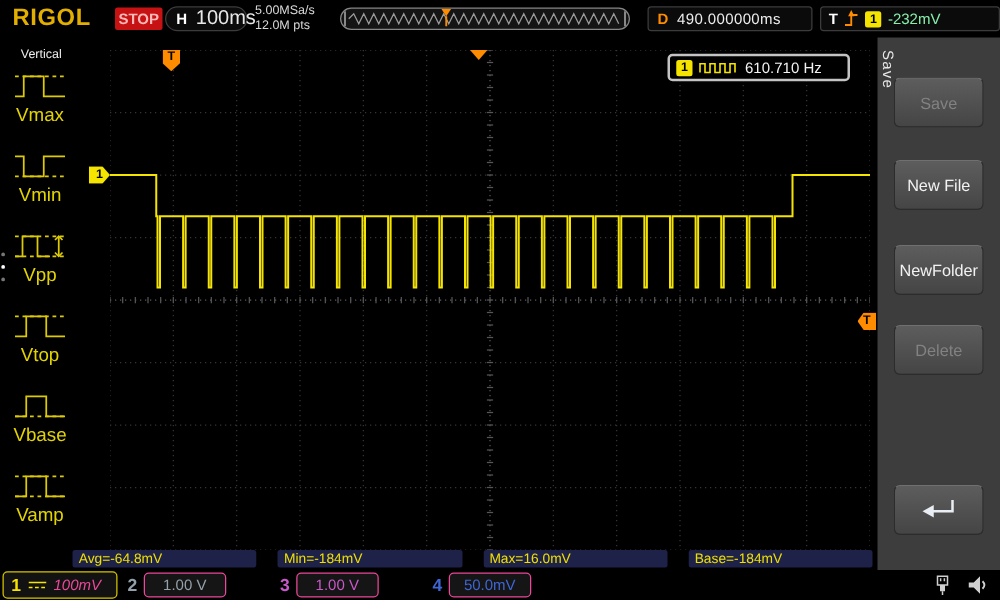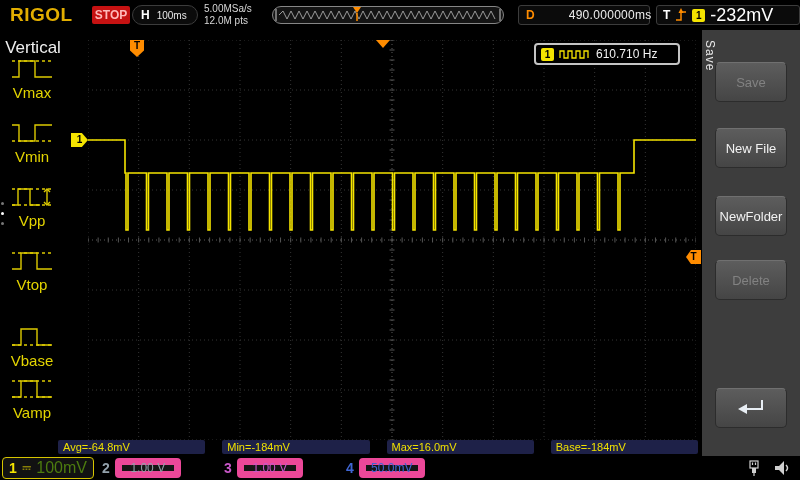--- a/index.html
+++ b/index.html
@@ -12,45 +12,45 @@
   .topbar { position:absolute; left:4px; top:0; width:800px; height:30px; background:#000; }
   .logo { position:absolute; left:6px; top:4px; font-size:19px; font-weight:bold;
           color:#e2ae00; letter-spacing:.5px; }
   .stop-badge { position:absolute; left:88px; top:6px; width:38px; height:18px;
           background:#c61212; color:#ffb9b9; font-weight:bold; font-size:12px;
           line-height:18px; text-align:center; border-radius:2px; }
   .hbox { position:absolute; left:128px; top:5px; width:66px; height:20px;
           border:1px solid #3c3c3c; border-radius:10px; background:#0b0b0b;
           display:flex; align-items:center; gap:7px; padding:0 8px; }
   .hbox .hl { color:#fff; font-weight:bold; font-size:12px; }
-  .hbox .tb { color:#e8e8e8; font-size:10px; }
+  .hbox .tb { color:#e8e8e8; font-size:16px; }
   .acq { position:absolute; left:200px; top:3px; font-size:10px; line-height:12px; color:#d8d8d8; }
   .membar { position:absolute; left:268px; top:6px; width:232px; height:18px;
           border:1px solid #868686; border-radius:9px; background:#141414; overflow:hidden; }
   .membar svg { display:block; width:100%; height:100%; }
   .dbox { position:absolute; left:514px; top:5px; width:132px; height:20px;
           border:1px solid #3c3c3c; border-radius:3px; background:#0b0b0b;
           display:flex; align-items:center; gap:7px; padding:0 7px; }
   .dbox .dl { color:#ff8c00; font-weight:bold; font-size:12px; }
-  .dbox .dv { color:#eee; font-size:12px; letter-spacing:.3px;margin-left:27px; }
+  .dbox .dv { color:#eee; font-size:12px; letter-spacing:.3px; }
   .tbox { position:absolute; left:652px; top:5px; width:144px; height:20px;
           border:1px solid #3c3c3c; border-radius:3px; background:#0b0b0b;
           display:flex; align-items:center; gap:5px; padding:0 6px; }
   .tbox .tl { color:#fff; font-weight:bold; font-size:12px; }
   .chipsq { width:13px; height:13px; background:#f5e400; border-radius:2px; color:#000;
           font-size:10px; font-weight:bold; line-height:13px; text-align:center; flex:0 0 13px; }
-  .tbox .tv { color:#ffffff; font-size:18px; }
+  .tbox .tv { color:#86efac; font-size:12px; }
 
   
   .sidebar { position:absolute; left:0; top:30px; width:66px; height:426px; background:#000; }
-  .sb-title { margin-top:8px; text-align:center; color:#eee; font-size:17px; }
+  .sb-title { margin-top:8px; text-align:center; color:#eee; font-size:10px; }
   .meas-item { position:absolute; left:6px; width:52px; text-align:center; cursor:pointer; }
   .meas-item svg { display:block; margin:0 auto; }
   .meas-item .lbl { color:#e3d400; font-size:15px; }
-  #mi0{top:24px} #mi1{top:88px} #mi2{top:152px} #mi3{top:216px} #mi4{top:292px} #mi5{top:344px}
+  #mi0{top:24px} #mi1{top:88px} #mi2{top:152px} #mi3{top:216px} #mi4{top:280px} #mi5{top:344px}
   .mi-stroke { stroke:#ddca00; fill:none; stroke-width:1.4; }
   .page-dots { position:absolute; left:1px; top:172px; display:flex; flex-direction:column; gap:7px; }
   .page-dots i { width:3px; height:3px; border-radius:50%; background:#777; }
   .page-dots i.on { background:#fff; }
 
   
   .grat { position:absolute; left:88px; top:40px; width:608px; height:400px; background:#000; }
   .grat svg.layer { position:absolute; left:0; top:0; }
   .ch-tag { position:absolute; left:-17px; top:93px; width:17px; height:14px; background:#f5e400;
           color:#000; font-size:10px; font-weight:bold; line-height:14px; text-align:center;
@@ -84,25 +84,25 @@
   .measbar { position:absolute; left:58px; top:440px; width:640px; height:14px; display:flex; gap:17px; }
   .mcell { flex:1; background:#1e2148; border-radius:2px; color:#efe000; font-size:11px;
           line-height:14px; padding-left:5px; white-space:nowrap; overflow:hidden; }
 
   
   .chbar { position:absolute; left:0; top:456px; width:800px; height:24px; background:#000; }
   .ch1box { position:absolute; left:2px; top:1px; width:92px; height:22px;
           border:1px solid #d6c500; border-radius:4px; background:#121212; display:flex;
           align-items:center; gap:5px; padding:0 6px; cursor:pointer; }
   .ch1box .n { color:#f5e400; font-weight:bold; font-size:14px; }
-  .ch1box .s { color:#4d7c0f; font-size:16px; }
+  .ch1box .s { color:#ec4899; font-size:12px;font-style:italic; }
   .chgrp { position:absolute; top:1px; height:22px; display:flex; align-items:center; gap:5px; cursor:pointer; }
   #ch2{left:102px} #ch3{left:224px} #ch4{left:346px}
   .chgrp .n { font-weight:bold; font-size:14px; }
-  .valbox { width:66px; height:20px; background:#151515; border:7px solid #ec4899;
+  .valbox { width:66px; height:20px; background:#151515; border:1px solid #ec4899;
           border-radius:4px; font-size:12px; display:flex; align-items:center; justify-content:center; }
   #ch2 .n,#ch2 .valbox{color:#93a1ab;} #ch3 .n,#ch3 .valbox{color:#c958c9;} #ch4 .n,#ch4 .valbox{color:#3f66d4;}
   .sysicons { position:absolute; right:8px; top:2px; display:flex; gap:8px; align-items:center; }
 </style>
 </head>
 <body>
 
 <div id="screen">
 
   <div class="topbar">

